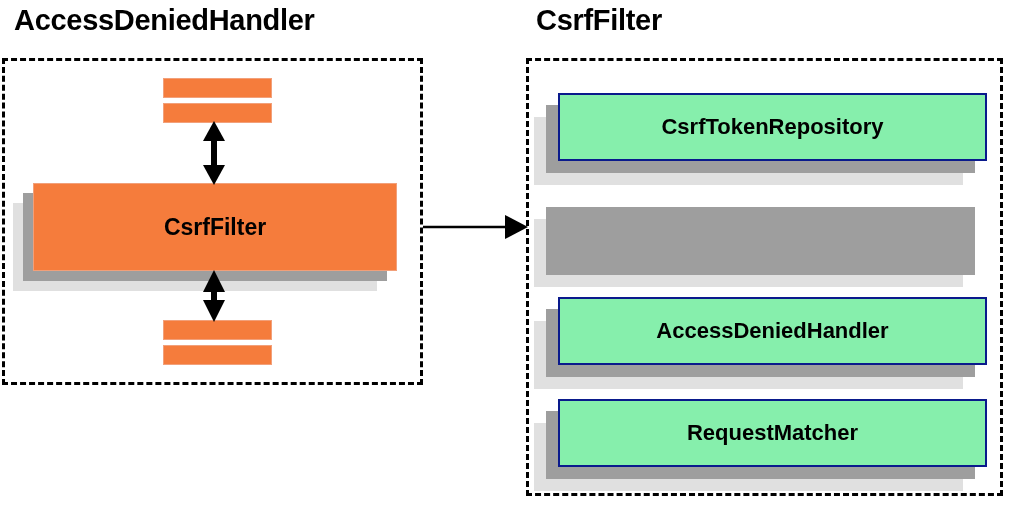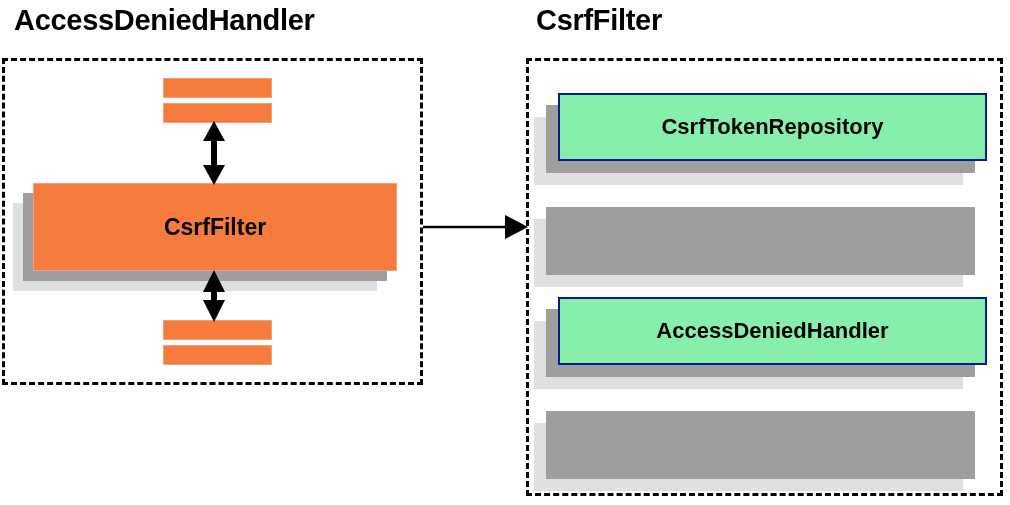--- a/index.html
+++ b/index.html
@@ -160,20 +160,21 @@
 
   <div class="shadow-far blue-shadow-far" id="blue-shadow-far-2"></div>
   <div class="shadow-mid blue-shadow-mid" id="blue-shadow-mid-2"></div>
 
   <div class="shadow-far blue-shadow-far" id="blue-shadow-far-3"></div>
   <div class="shadow-mid blue-shadow-mid" id="blue-shadow-mid-3"></div>
   <div class="comp-box blue-box" id="blue-box-3">AccessDeniedHandler</div>
 
   <div class="shadow-far blue-shadow-far" id="blue-shadow-far-4"></div>
   <div class="shadow-mid blue-shadow-mid" id="blue-shadow-mid-4"></div>
+  <div class="comp-box blue-box" id="blue-box-4">RequestMatcher</div>
 
   <svg id="arrow-layer" viewBox="0 0 1010 505">
 
     <g>
       <line x1="214" y1="128" x2="214" y2="178" stroke="#000000" stroke-width="6"></line>
       <polygon points="214,121 203,141 225,141" fill="#000000"></polygon>
       <polygon points="214,185 203,165 225,165" fill="#000000"></polygon>
     </g>
 
     <g>

